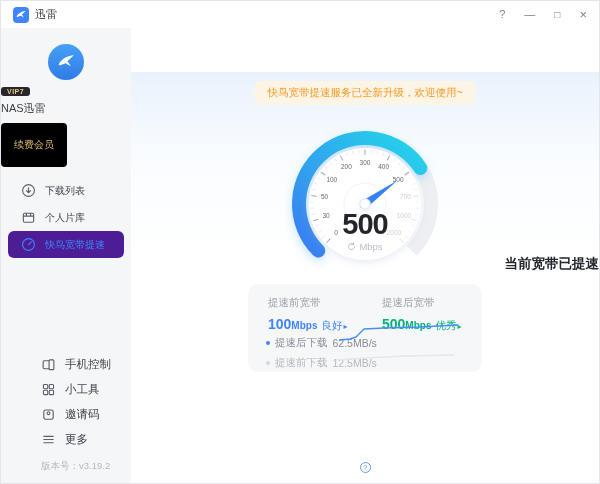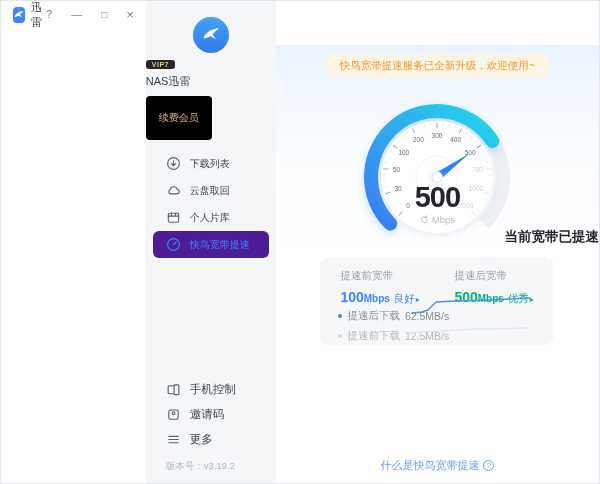--- a/index.html
+++ b/index.html
@@ -1,17 +1,17 @@
 <!DOCTYPE html>
 <html><head>
 <meta charset="utf-8">
 <style>
   html,body{margin:0;padding:0;}
   body{font-family:"Liberation Sans","DejaVu Sans",sans-serif;background:#ffffff;}
-  .window{width:600px;height:484px;border:1px solid #e3e6ea;box-sizing:border-box;display:flex;flex-direction:row;background:#fff;overflow:hidden;}
+  .window{width:600px;height:484px;border:1px solid #e3e6ea;box-sizing:border-box;display:flex;flex-direction:column;background:#fff;overflow:hidden;}
   
   .titlebar{height:27px;flex:0 0 27px;display:flex;align-items:center;padding:0 12px;background:#ffffff;}
   .logo{width:16px;height:16px;border-radius:4px;background:#3f85ff;display:flex;align-items:center;justify-content:center;}
   .app-title{font-size:11px;color:#3a3f47;margin-left:6px;}
   .win-controls{margin-left:auto;display:flex;align-items:center;gap:19px;color:#7b8088;}
   .win-controls span{cursor:default;line-height:1;}
   .wc-help{font-size:11px;}
   .wc-min{font-size:11px;}
   .wc-max{font-size:10px;}
   .wc-close{font-size:13px;}
@@ -21,21 +21,21 @@
   .avatar-block{text-align:left;}
   .avatar{width:36px;height:36px;border-radius:50%;background:linear-gradient(180deg,#47a0f6,#2f7be8);margin:0 auto;display:flex;align-items:center;justify-content:center;}
   .vip-badge{display:inline-block;margin-top:-9px;position:relative;background:#26262b;color:#e7c687;font-size:7px;font-weight:bold;padding:1px 6px;border-radius:3px;letter-spacing:.5px;}
   .user-name{margin-top:3px;font-size:11px;color:#3c4148;}
   .renew-btn{display:inline-block;margin-top:7px;background:#000000;color:#dcb96f;font-size:10px;padding:15px 13px;border-radius:4px;cursor:pointer;}
   .menu{margin-top:10px;}
   .menu-item{height:27px;margin:0 7px;display:flex;align-items:center;gap:9px;padding-left:13px;font-size:10px;color:#40454d;border-radius:6px;cursor:pointer;}
   .menu-item .mi-icon{width:15px;height:15px;display:flex;align-items:center;justify-content:center;color:#5a606a;}
   .menu-item.active{background:#4c1d95;color:#3f85ff;}
   .menu-item.active .mi-icon{color:#3f85ff;}
-  .bottom-group{margin-top:auto;}
+  .bottom-group{margin-top:auto;margin-left:20px;}
   .bottom-item{height:25px;margin:0 7px;display:flex;align-items:center;gap:9px;padding-left:13px;font-size:11.5px;color:#40454d;border-radius:6px;cursor:pointer;}
   .bottom-item .mi-icon{width:15px;height:15px;display:flex;align-items:center;justify-content:center;color:#5a606a;}
   .version{font-size:9.5px;color:#b4b9c1;padding:8px 0 10px 20px;}
   
   .main{flex:1;position:relative;background:linear-gradient(180deg,#e9f2fc 0%,#f9fcff 20%,#ffffff 45%);margin-top:44px;}
   .banner{position:absolute;top:9px;left:50%;transform:translateX(-50%);background:#fcf4e4;color:#f59b28;font-size:10.5px;padding:5px 13px;border-radius:6px;white-space:nowrap;}
   .gauge-wrap{position:absolute;top:54px;left:50%;transform:translateX(-50%);width:160px;height:152px;}
   .gauge-value{position:absolute;left:0;right:0;top:82px;text-align:center;font-size:29px;font-weight:700;color:#22252a;letter-spacing:-1px;}
   .gauge-unit{position:absolute;left:0;right:0;top:115px;display:flex;align-items:center;justify-content:center;gap:3px;font-size:9.5px;color:#b9bec6;}
   .status-title{position:absolute;top:183px;left:0;right:0;text-align:right;font-size:13.5px;font-weight:700;color:#23262c;}
@@ -101,28 +101,20 @@
             <svg width="15" height="15" viewBox="0 0 16 16" fill="none" stroke="currentColor" stroke-width="1.2" stroke-linecap="round" stroke-linejoin="round">
                 <circle cx="8" cy="8" r="6.3"></circle>
                 <path d="M8 5v5M5.8 8.2 8 10.4 10.2 8.2"></path>
               </svg>
           </span>
           <span>下载列表</span>
         </div>
         <div class="menu-item">
           <span class="mi-icon">
             <svg width="15" height="15" viewBox="0 0 16 16" fill="none" stroke="currentColor" stroke-width="1.2" stroke-linecap="round" stroke-linejoin="round">
-                <path d="M4.6 11.6h6.9a2.5 2.5 0 0 0 .4-4.97A3.8 3.8 0 0 0 4.6 6.9a2.6 2.6 0 0 0 0 4.7Z"></path>
-              </svg>
-          </span>
-          <span>云盘取回</span>
-        </div>
-        <div class="menu-item">
-          <span class="mi-icon">
-            <svg width="15" height="15" viewBox="0 0 16 16" fill="none" stroke="currentColor" stroke-width="1.2" stroke-linecap="round" stroke-linejoin="round">
                 <rect x="2.5" y="3.5" width="11" height="9.5" rx="1.5"></rect>
                 <path d="M2.5 6.5h11M5.8 3.5v3M10.2 3.5v3"></path>
               </svg>
           </span>
           <span>个人片库</span>
         </div>
         <div class="menu-item active">
           <span class="mi-icon">
             <svg width="15" height="15" viewBox="0 0 16 16" fill="none" stroke="currentColor" stroke-width="1.2" stroke-linecap="round" stroke-linejoin="round">
                 <circle cx="8" cy="8" r="6.3"></circle>
@@ -135,20 +127,31 @@
 
       <div class="bottom-group">
         <div class="bottom-item">
           <span class="mi-icon">
             <svg width="15" height="15" viewBox="0 0 16 16" fill="none" stroke="currentColor" stroke-width="1.2" stroke-linecap="round" stroke-linejoin="round">
                 <rect x="2.3" y="4" width="8" height="8.5" rx="1"></rect>
                 <rect x="8.6" y="3" width="5.1" height="10.5" rx="1" fill="#f5f6f8"></rect>
               </svg>
           </span>
           <span>手机控制</span>
+        </div>
+        <div class="bottom-item">
+          <span class="mi-icon">
+            <svg width="15" height="15" viewBox="0 0 16 16" fill="none" stroke="currentColor" stroke-width="1.2" stroke-linejoin="round">
+                <rect x="2.6" y="2.6" width="4.6" height="4.6" rx="1"></rect>
+                <rect x="8.8" y="2.6" width="4.6" height="4.6" rx="1"></rect>
+                <rect x="2.6" y="8.8" width="4.6" height="4.6" rx="1"></rect>
+                <rect x="8.8" y="8.8" width="4.6" height="4.6" rx="1"></rect>
+              </svg>
+          </span>
+          <span>小工具</span>
         </div>
         <div class="bottom-item">
           <span class="mi-icon">
             <svg width="15" height="15" viewBox="0 0 16 16" fill="none" stroke="currentColor" stroke-width="1.2" stroke-linecap="round" stroke-linejoin="round">
                 <rect x="3" y="3.2" width="10" height="9.8" rx="1.8"></rect>
                 <circle cx="8" cy="6.6" r="1.5"></circle>
               </svg>
           </span>
           <span>邀请码</span>
         </div>
@@ -272,19 +275,18 @@
         </div>
         <svg class="spark spark-0" width="122" height="18">
             <polyline points="0,16 10,15 16,13 24,5 44,4 80,3 118,1" fill="none" stroke="#4a8cf7" stroke-width="1.4" stroke-linecap="round" stroke-linejoin="round"></polyline>
           </svg>
         <svg class="spark spark-1" width="122" height="12">
             <polyline points="0,10 30,8 70,6 118,5" fill="none" stroke="#e4e7eb" stroke-width="1.4" stroke-linecap="round" stroke-linejoin="round"></polyline>
           </svg>
       </div>
 
       <div class="footer-link">
-        <span>什么是快鸟宽带提速</span>
         <span class="info-circle">?</span>
       </div>
     </div>
 
   </div>
 </div>
 
 </body></html>

